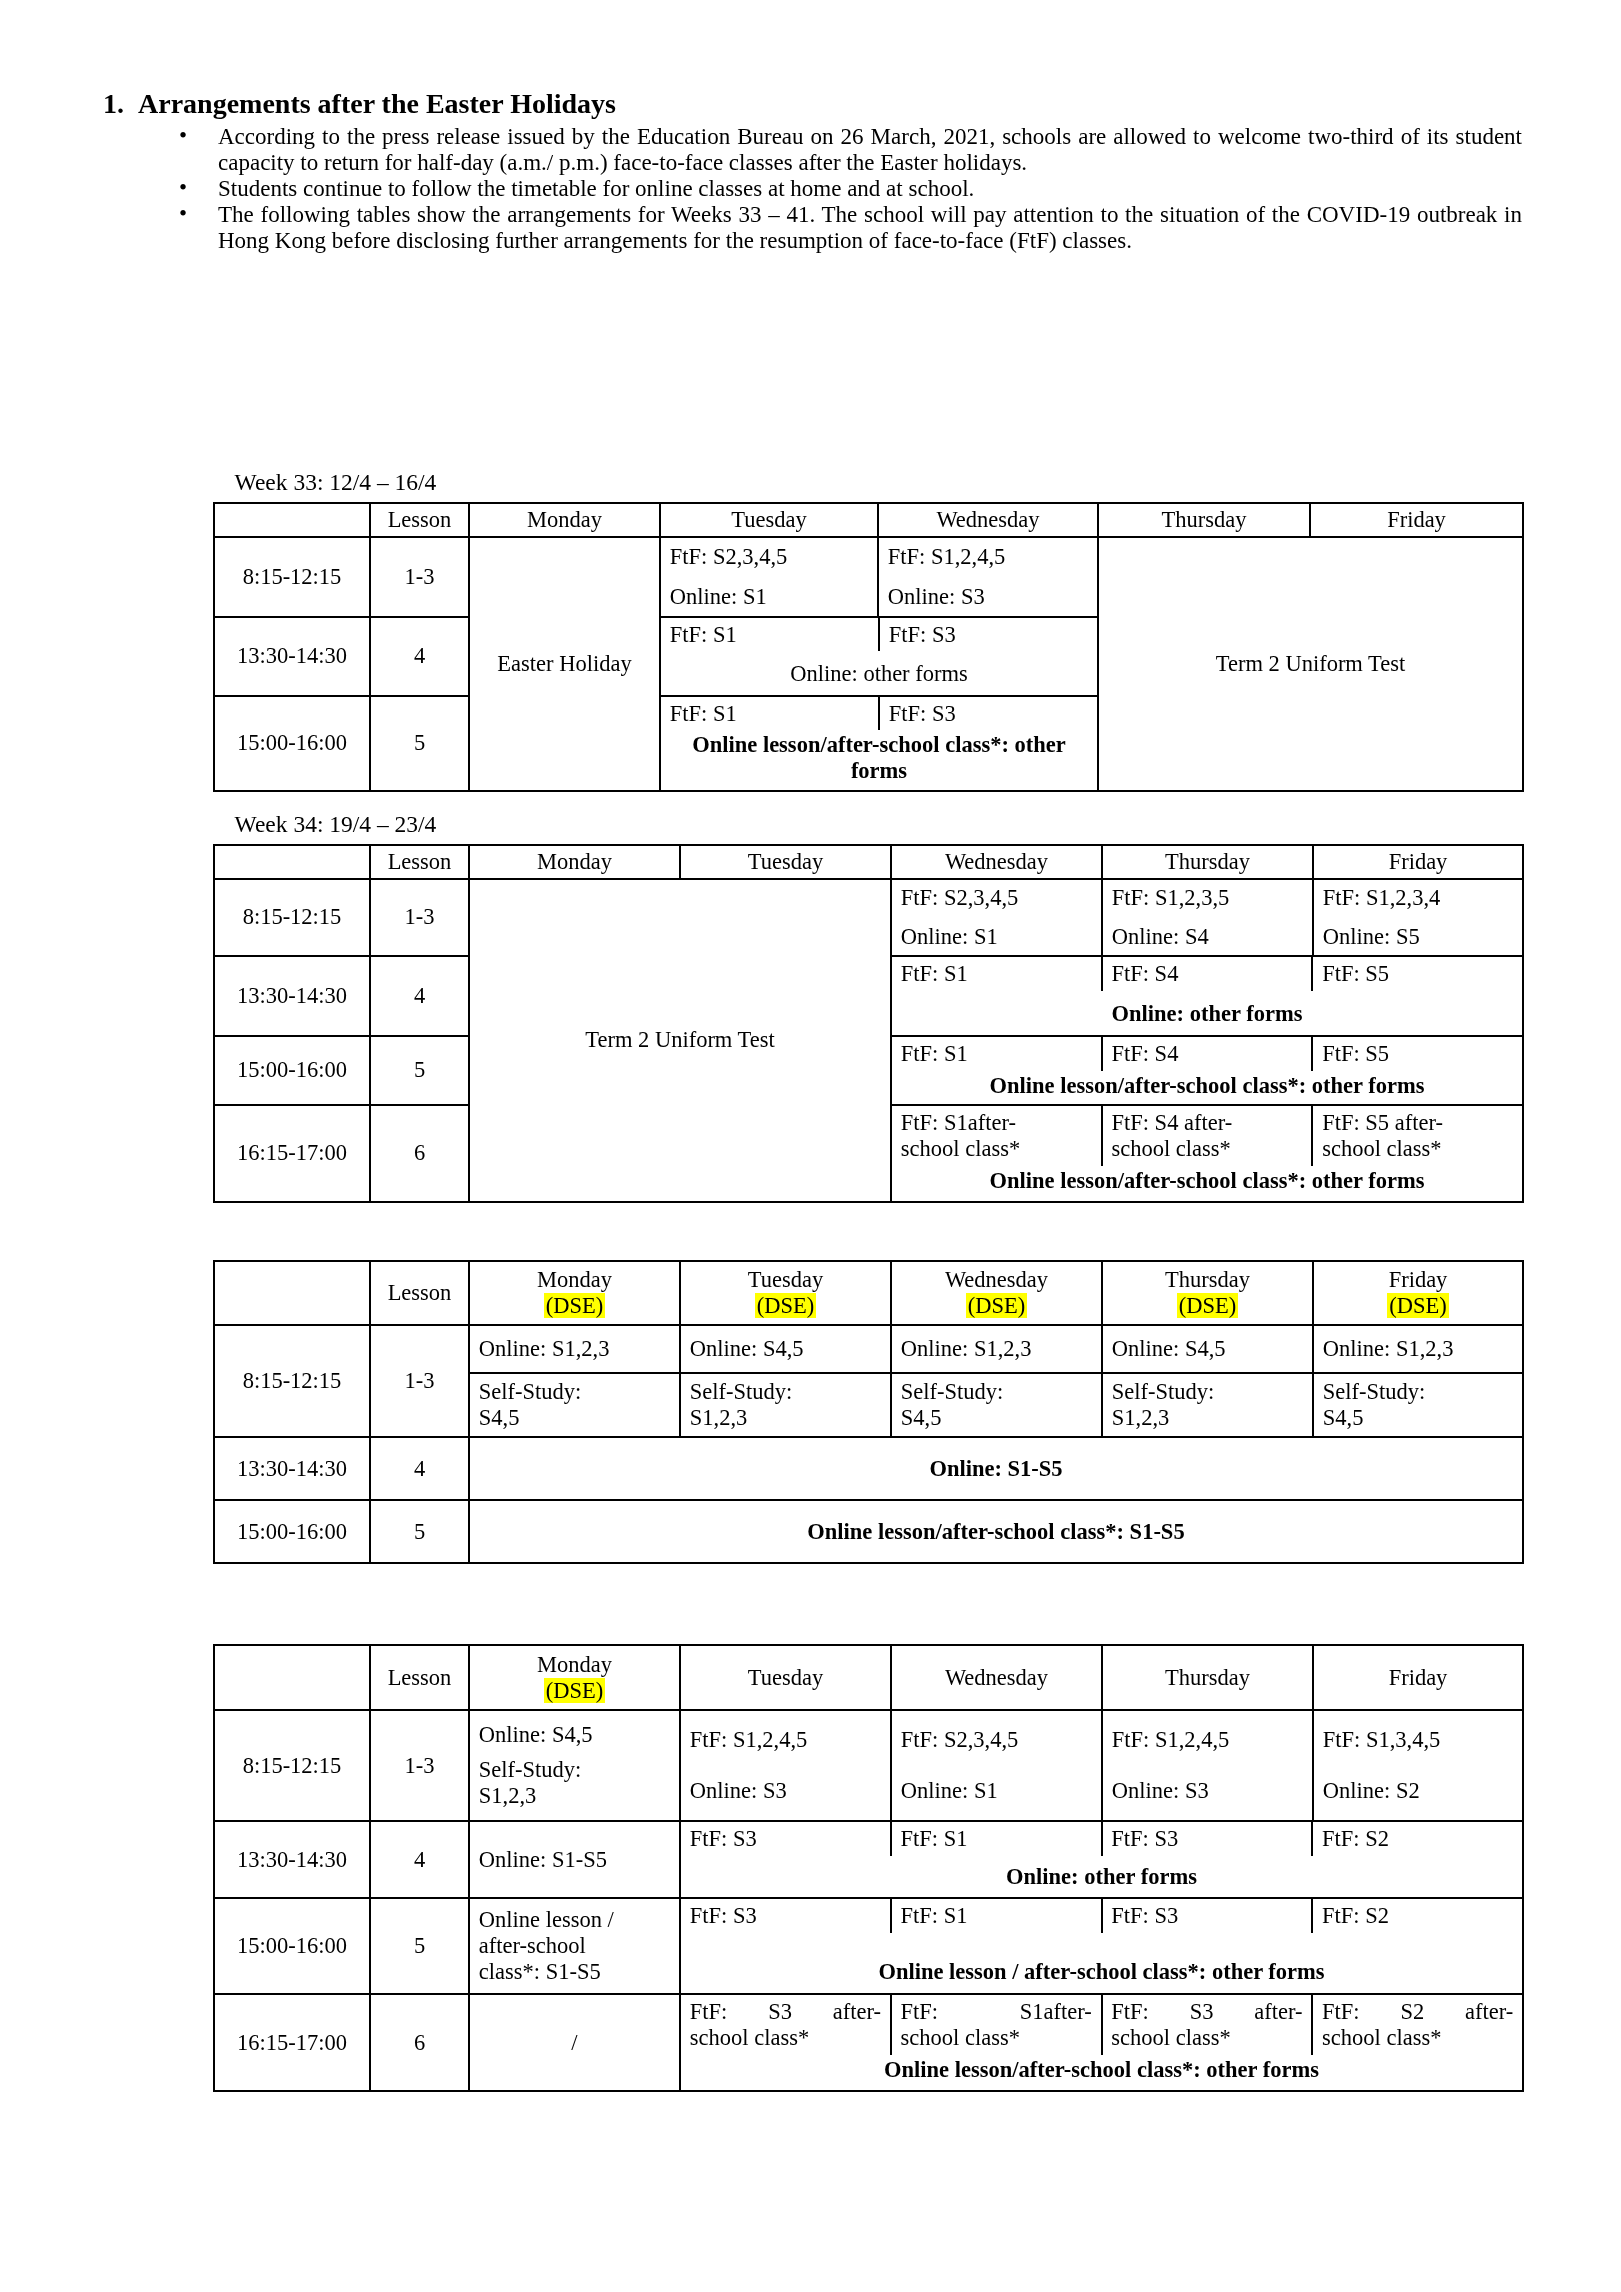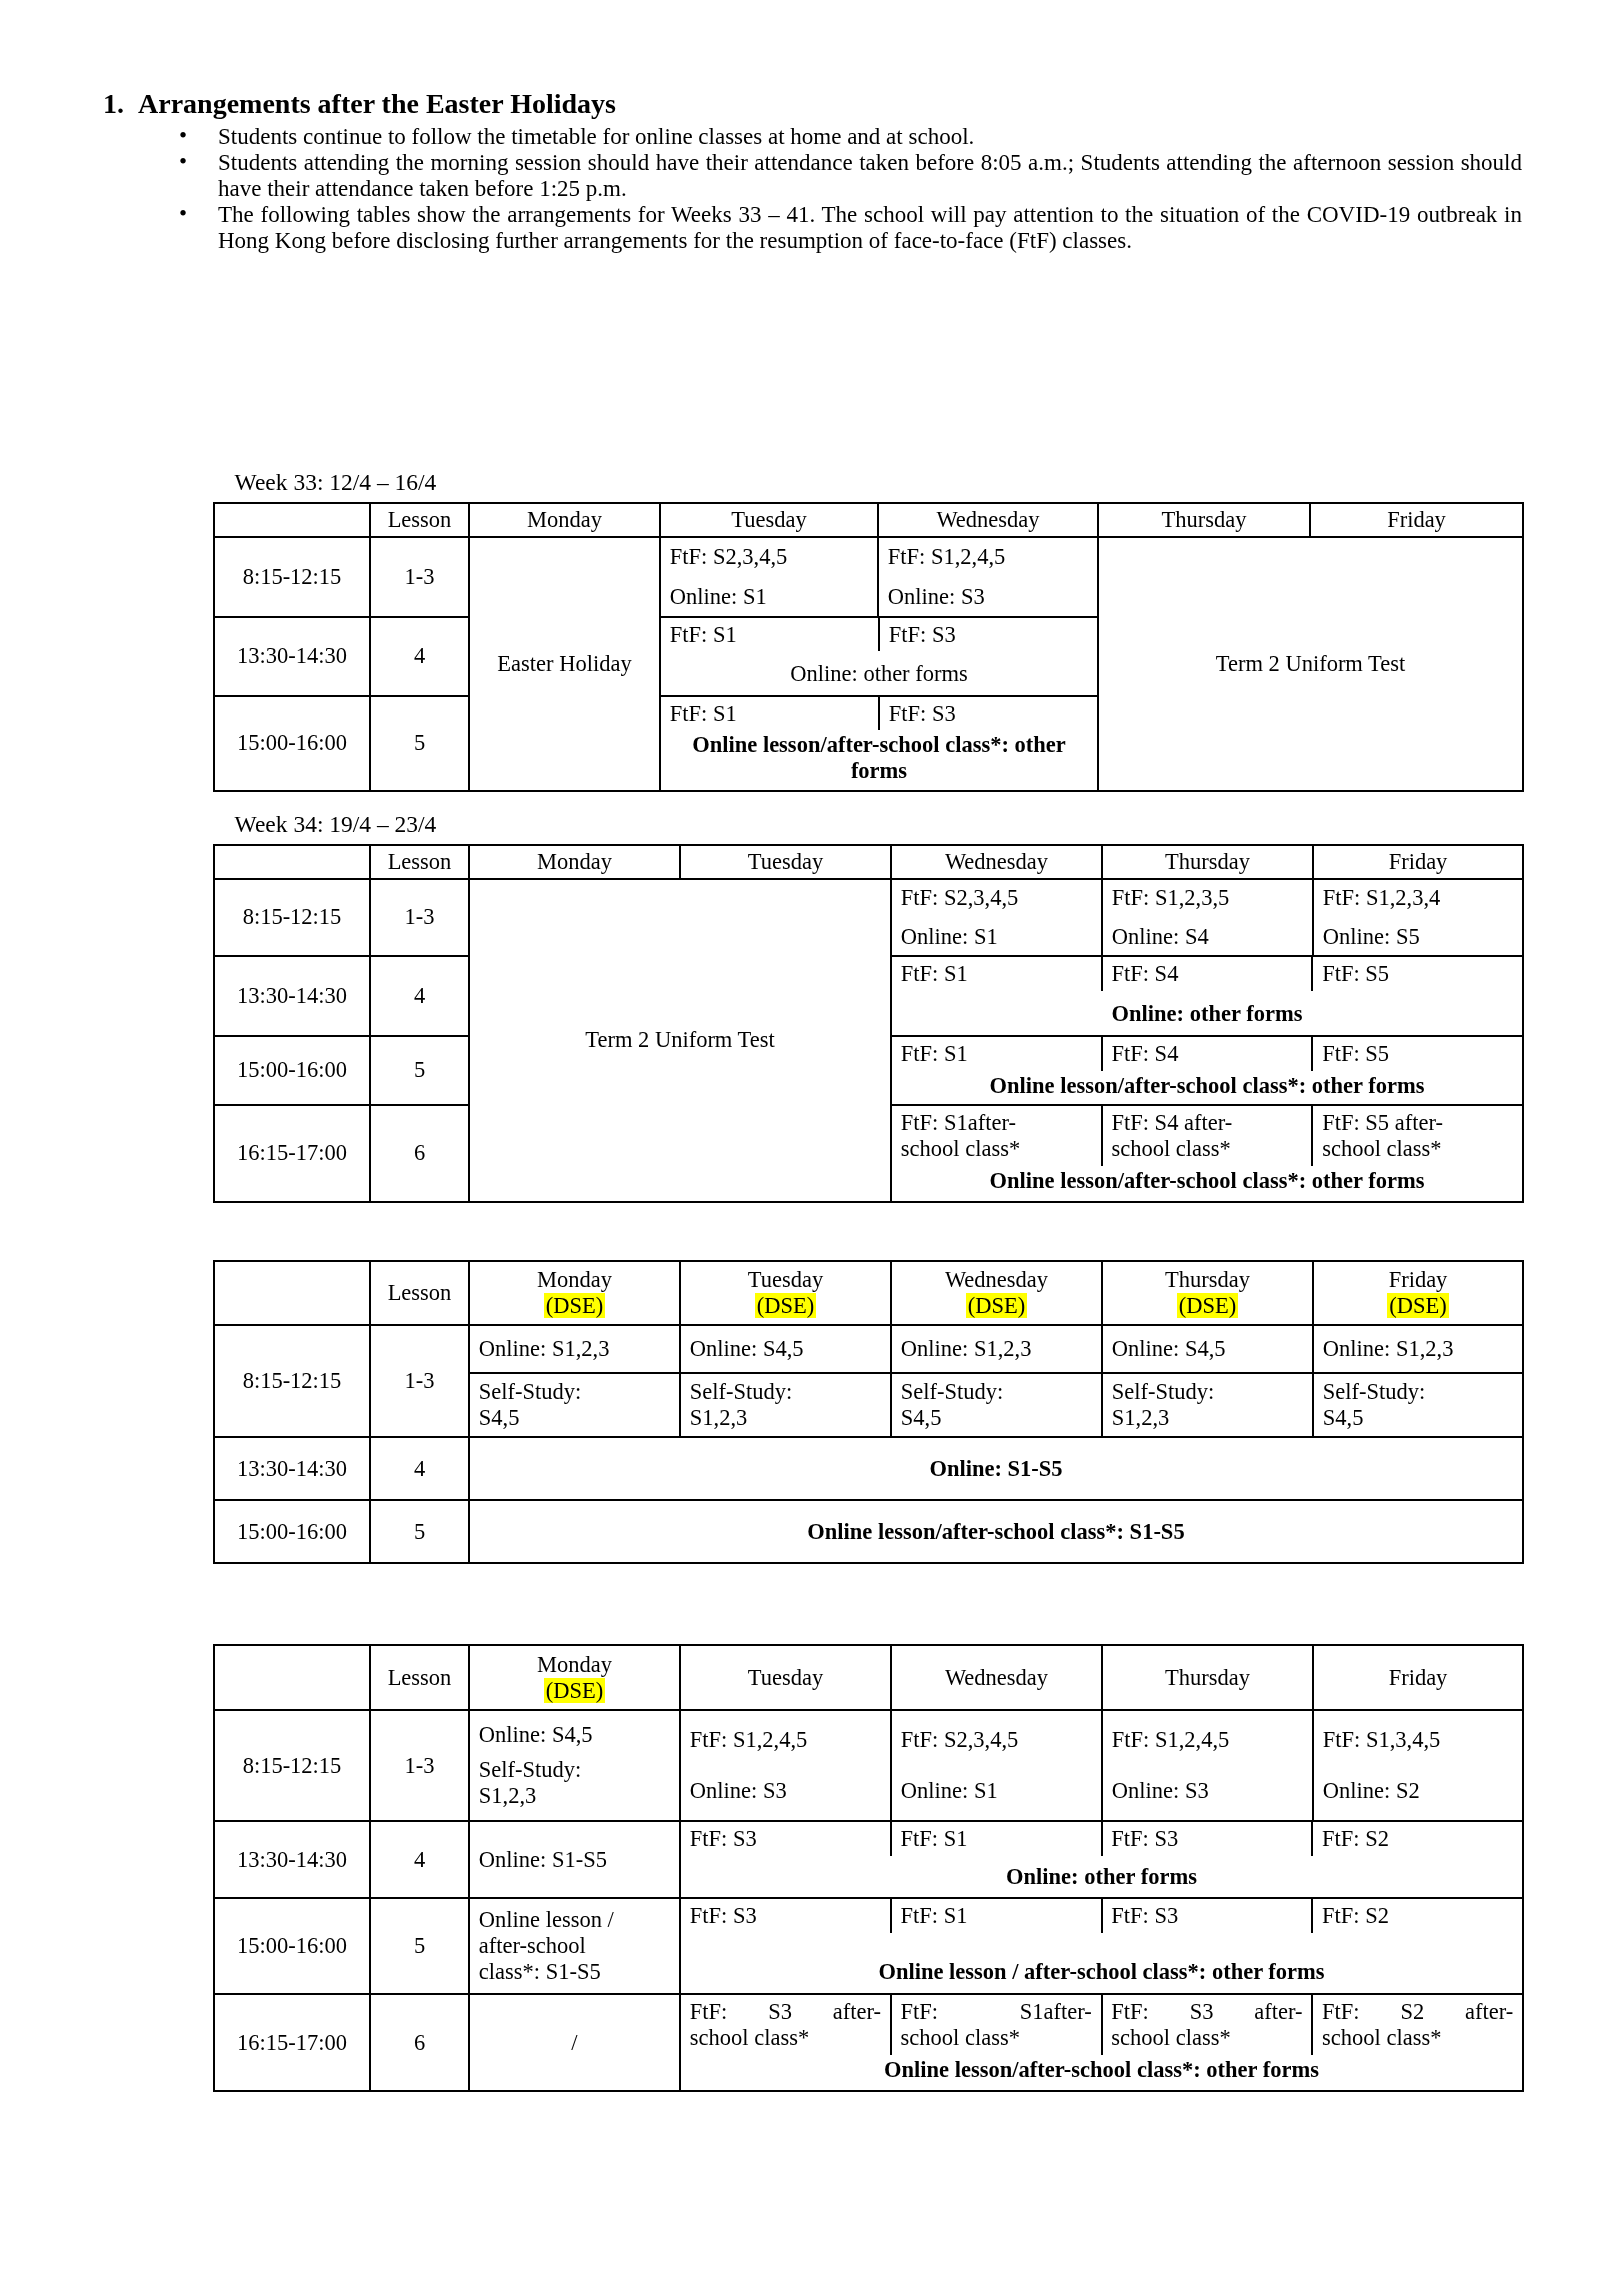--- a/index.html
+++ b/index.html
@@ -40,22 +40,22 @@
   mark.dse { padding:0 2px; color:#000; }
 </style>
 </head>
 <body>
 
 <div class="heading">
   <span class="num">1.</span><span>Arrangements after the Easter Holidays</span>
 </div>
 
 <ul class="bullets">
+  <li class="bullet">According to the press release issued by the Education Bureau on 26 March, 2021, schools are allowed to welcome two-third of its student capacity to return for half-day (a.m./ p.m.) face-to-face classes after the Easter holidays.</li>
   <li class="bullet">Students continue to follow the timetable for online classes at home and at school.</li>
-  <li class="bullet">Students attending the morning session should have their attendance taken before 8:05 a.m.; Students attending the afternoon session should have their attendance taken before 1:25 p.m.</li>
   <li class="bullet">The following tables show the arrangements for Weeks 33 – 41. The school will pay attention to the situation of the COVID-19 outbreak in Hong Kong before disclosing further arrangements for the resumption of face-to-face (FtF) classes.</li>
 </ul>
 
 <section class="week w33">
   <div class="week-title">Week 33: 12/4 – 16/4</div>
   <table class="tt">
     <colgroup>
         <col style="width:156px">
         <col style="width:99px">
         <col style="width:191px">

